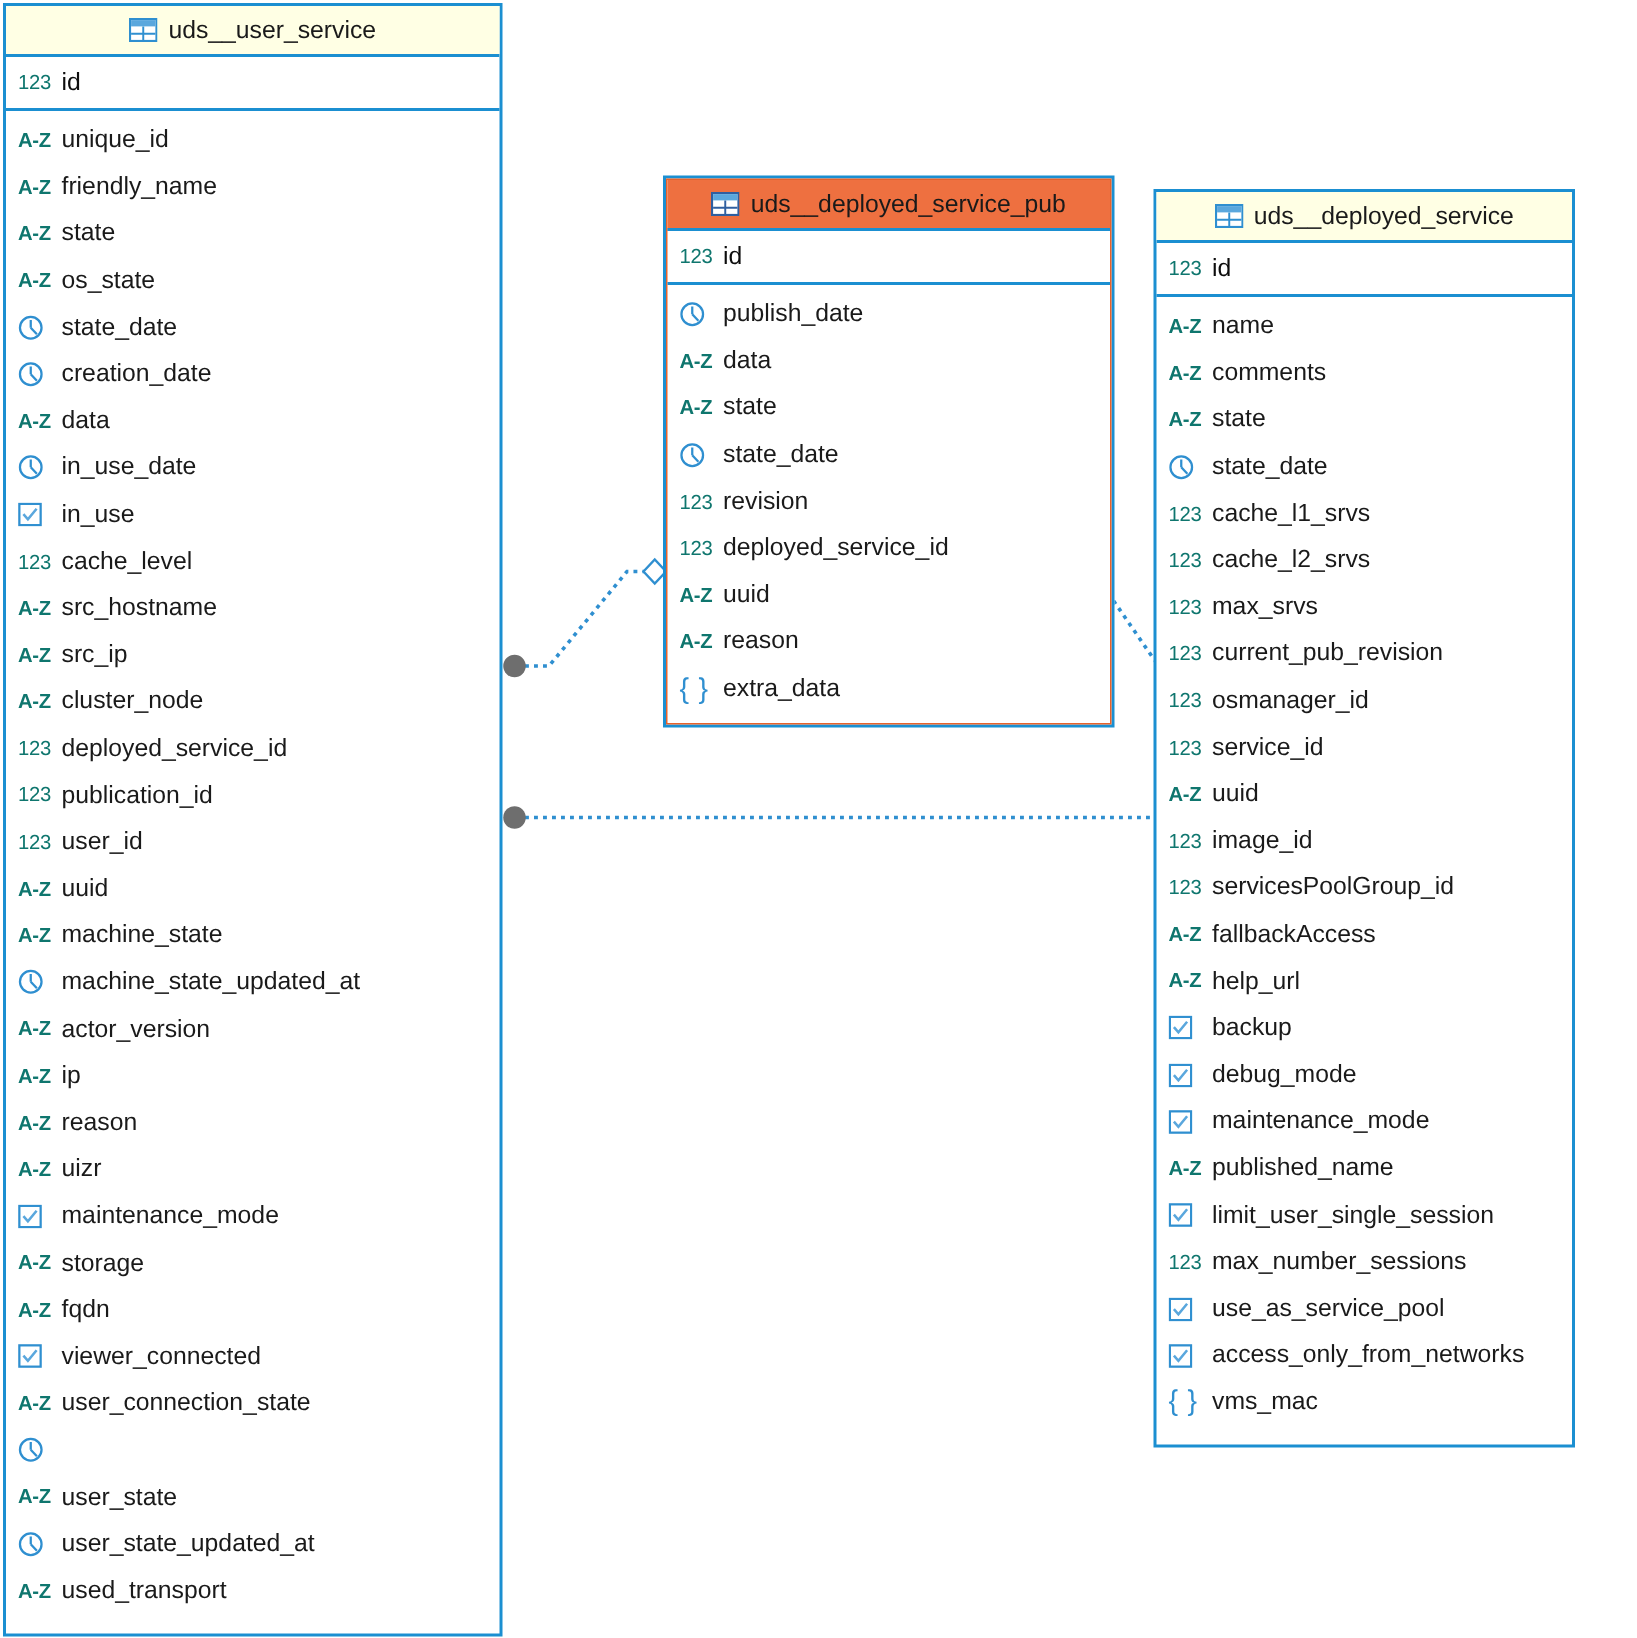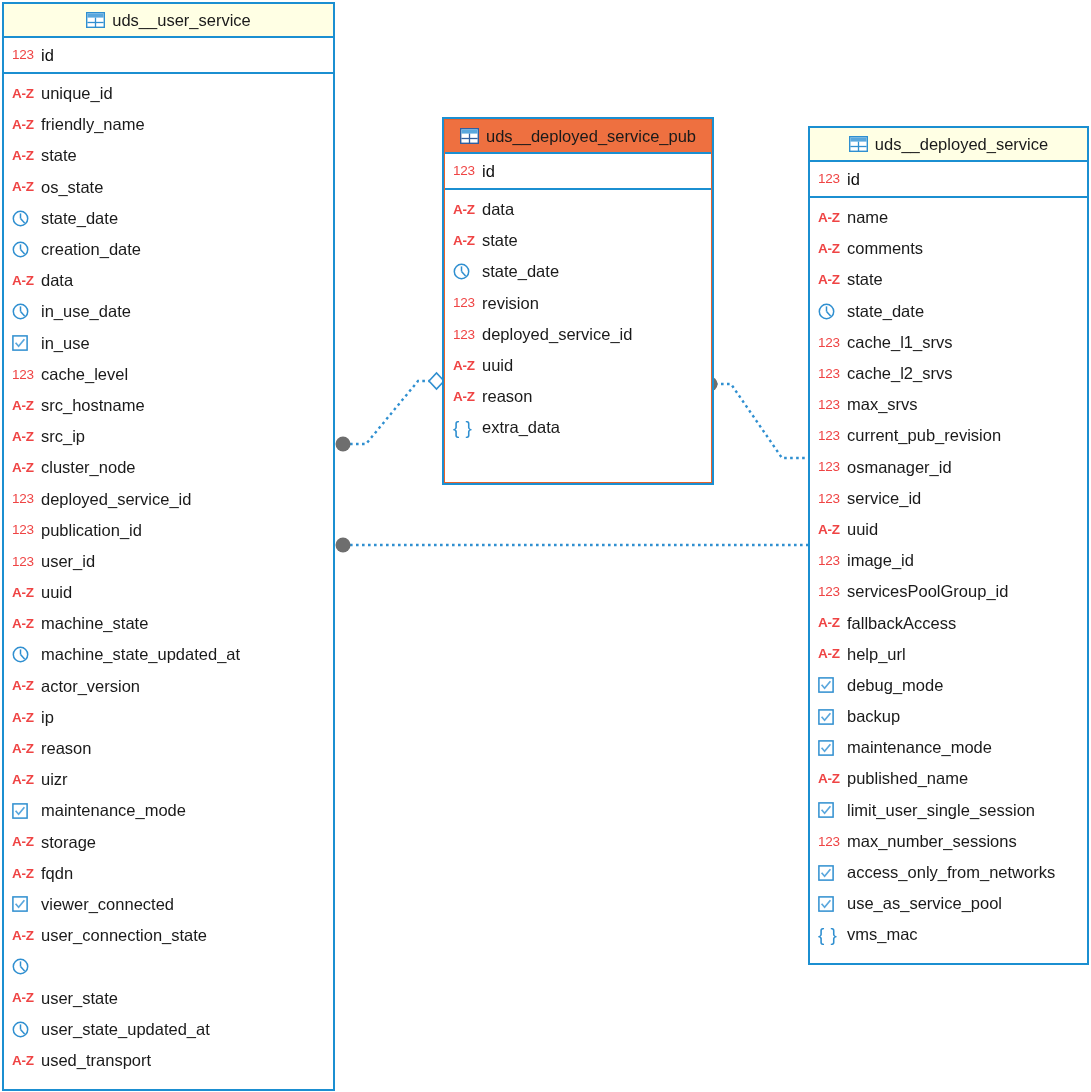--- a/index.html
+++ b/index.html
@@ -83,21 +83,21 @@
 
   
   .ico{
     width:22px;height:20px;
     flex:0 0 22px;
     display:flex;align-items:center;justify-content:flex-start;
     color:#2f8fd0;
   }
   .ico-txt{
     font-size:13.5px;
-    color:#ef4444;
+    color:#0f766e;
     line-height:1;
     letter-spacing:-0.2px;
     font-family:"Liberation Sans", sans-serif;
   }
   .ico-az{font-size:13.5px;font-weight:bold;}
   .ico-num{font-size:13.5px;}
   .ico-json{font-size:19px;color:#2f8fd0;letter-spacing:0.5px;}
   .ico-clock{width:17px;height:17px;}
   .ico-check{width:16px;height:16px;}
 
@@ -366,21 +366,21 @@
           <div class="frow">
             <span class="ico">
               <span class="ico-txt ico-az">A-Z</span>
             </span>
             <span class="fname">used_transport</span>
           </div>
         </div>
     </div>
   </div>
 
-  <div class="entity selected" id="t1" style="left:442px;top:117px;width:272px;height:368px;">
+  <div class="entity selected" id="t1" style="left:442px;top:117px;width:301px;height:368px;">
     <div class="inner">
       <div class="ent-header">
         <span class="ico-table">
           <svg viewBox="0 0 19 16" width="19" height="16">
             <rect x="0.7" y="0.7" width="17.6" height="14.6" fill="#ffffff" stroke="#2f5fa0" stroke-width="1.4"></rect>
             <rect x="1.4" y="1.4" width="16.2" height="4.2" fill="#5aa7dd"></rect>
             <line x1="9.5" y1="5.6" x2="9.5" y2="15.3" stroke="#2f5fa0" stroke-width="1.3"></line>
             <line x1="1.4" y1="10.5" x2="17.6" y2="10.5" stroke="#2f5fa0" stroke-width="1.3"></line>
           </svg>
         </span>
@@ -388,20 +388,30 @@
       </div>
       <div class="pk-row">
         <span class="ico">
             <span class="ico-txt ico-num">123</span>
           </span>
         <span class="fname">id</span>
       </div>
       <div class="fields">
           <div class="frow">
             <span class="ico">
+              <svg class="ico-clock" viewBox="0 0 17 17" width="17" height="17">
+                <circle cx="8.5" cy="8.5" r="7.2" fill="none" stroke="#2f8fd0" stroke-width="1.5"></circle>
+                <line x1="8.5" y1="8.5" x2="8.5" y2="3.4" stroke="#2f8fd0" stroke-width="1.5"></line>
+                <line x1="8.5" y1="8.5" x2="12.6" y2="12.9" stroke="#2f8fd0" stroke-width="1.5"></line>
+              </svg>
+            </span>
+            <span class="fname">publish_date</span>
+          </div>
+          <div class="frow">
+            <span class="ico">
               <span class="ico-txt ico-az">A-Z</span>
             </span>
             <span class="fname">data</span>
           </div>
           <div class="frow">
             <span class="ico">
               <span class="ico-txt ico-az">A-Z</span>
             </span>
             <span class="fname">state</span>
           </div>
@@ -442,21 +452,21 @@
           <div class="frow">
             <span class="ico">
               <span class="ico-txt ico-json">{ }</span>
             </span>
             <span class="fname">extra_data</span>
           </div>
         </div>
     </div>
   </div>
 
-  <div class="entity" id="t2" style="left:808px;top:126px;width:281px;height:839px;">
+  <div class="entity" id="t2" style="left:769px;top:126px;width:281px;height:839px;">
     <div class="inner">
       <div class="ent-header">
         <span class="ico-table">
           <svg viewBox="0 0 19 16" width="19" height="16">
             <rect x="0.7" y="0.7" width="17.6" height="14.6" fill="#ffffff" stroke="#2f8fd0" stroke-width="1.4"></rect>
             <rect x="1.4" y="1.4" width="16.2" height="4.2" fill="#5aa7dd"></rect>
             <line x1="9.5" y1="5.6" x2="9.5" y2="15.3" stroke="#2f8fd0" stroke-width="1.3"></line>
             <line x1="1.4" y1="10.5" x2="17.6" y2="10.5" stroke="#2f8fd0" stroke-width="1.3"></line>
           </svg>
         </span>
@@ -563,38 +573,38 @@
             </span>
             <span class="fname">help_url</span>
           </div>
           <div class="frow">
             <span class="ico">
               <svg class="ico-check" viewBox="0 0 16 16" width="16" height="16">
                 <rect x="0.9" y="0.9" width="14.2" height="14.2" fill="#ffffff" stroke="#2f8fd0" stroke-width="1.5"></rect>
                 <polyline points="3.6,7.8 6.6,11.2 12.4,4.2" fill="none" stroke="#5aa7dd" stroke-width="1.7"></polyline>
               </svg>
             </span>
+            <span class="fname">backup</span>
+          </div>
+          <div class="frow">
+            <span class="ico">
+              <svg class="ico-check" viewBox="0 0 16 16" width="16" height="16">
+                <rect x="0.9" y="0.9" width="14.2" height="14.2" fill="#ffffff" stroke="#2f8fd0" stroke-width="1.5"></rect>
+                <polyline points="3.6,7.8 6.6,11.2 12.4,4.2" fill="none" stroke="#5aa7dd" stroke-width="1.7"></polyline>
+              </svg>
+            </span>
             <span class="fname">debug_mode</span>
           </div>
           <div class="frow">
             <span class="ico">
               <svg class="ico-check" viewBox="0 0 16 16" width="16" height="16">
                 <rect x="0.9" y="0.9" width="14.2" height="14.2" fill="#ffffff" stroke="#2f8fd0" stroke-width="1.5"></rect>
                 <polyline points="3.6,7.8 6.6,11.2 12.4,4.2" fill="none" stroke="#5aa7dd" stroke-width="1.7"></polyline>
               </svg>
             </span>
-            <span class="fname">backup</span>
-          </div>
-          <div class="frow">
-            <span class="ico">
-              <svg class="ico-check" viewBox="0 0 16 16" width="16" height="16">
-                <rect x="0.9" y="0.9" width="14.2" height="14.2" fill="#ffffff" stroke="#2f8fd0" stroke-width="1.5"></rect>
-                <polyline points="3.6,7.8 6.6,11.2 12.4,4.2" fill="none" stroke="#5aa7dd" stroke-width="1.7"></polyline>
-              </svg>
-            </span>
             <span class="fname">maintenance_mode</span>
           </div>
           <div class="frow">
             <span class="ico">
               <span class="ico-txt ico-az">A-Z</span>
             </span>
             <span class="fname">published_name</span>
           </div>
           <div class="frow">
             <span class="ico">
@@ -611,30 +621,30 @@
             </span>
             <span class="fname">max_number_sessions</span>
           </div>
           <div class="frow">
             <span class="ico">
               <svg class="ico-check" viewBox="0 0 16 16" width="16" height="16">
                 <rect x="0.9" y="0.9" width="14.2" height="14.2" fill="#ffffff" stroke="#2f8fd0" stroke-width="1.5"></rect>
                 <polyline points="3.6,7.8 6.6,11.2 12.4,4.2" fill="none" stroke="#5aa7dd" stroke-width="1.7"></polyline>
               </svg>
             </span>
+            <span class="fname">use_as_service_pool</span>
+          </div>
+          <div class="frow">
+            <span class="ico">
+              <svg class="ico-check" viewBox="0 0 16 16" width="16" height="16">
+                <rect x="0.9" y="0.9" width="14.2" height="14.2" fill="#ffffff" stroke="#2f8fd0" stroke-width="1.5"></rect>
+                <polyline points="3.6,7.8 6.6,11.2 12.4,4.2" fill="none" stroke="#5aa7dd" stroke-width="1.7"></polyline>
+              </svg>
+            </span>
             <span class="fname">access_only_from_networks</span>
-          </div>
-          <div class="frow">
-            <span class="ico">
-              <svg class="ico-check" viewBox="0 0 16 16" width="16" height="16">
-                <rect x="0.9" y="0.9" width="14.2" height="14.2" fill="#ffffff" stroke="#2f8fd0" stroke-width="1.5"></rect>
-                <polyline points="3.6,7.8 6.6,11.2 12.4,4.2" fill="none" stroke="#5aa7dd" stroke-width="1.7"></polyline>
-              </svg>
-            </span>
-            <span class="fname">use_as_service_pool</span>
           </div>
           <div class="frow">
             <span class="ico">
               <span class="ico-txt ico-json">{ }</span>
             </span>
             <span class="fname">vms_mac</span>
           </div>
         </div>
     </div>
   </div>

